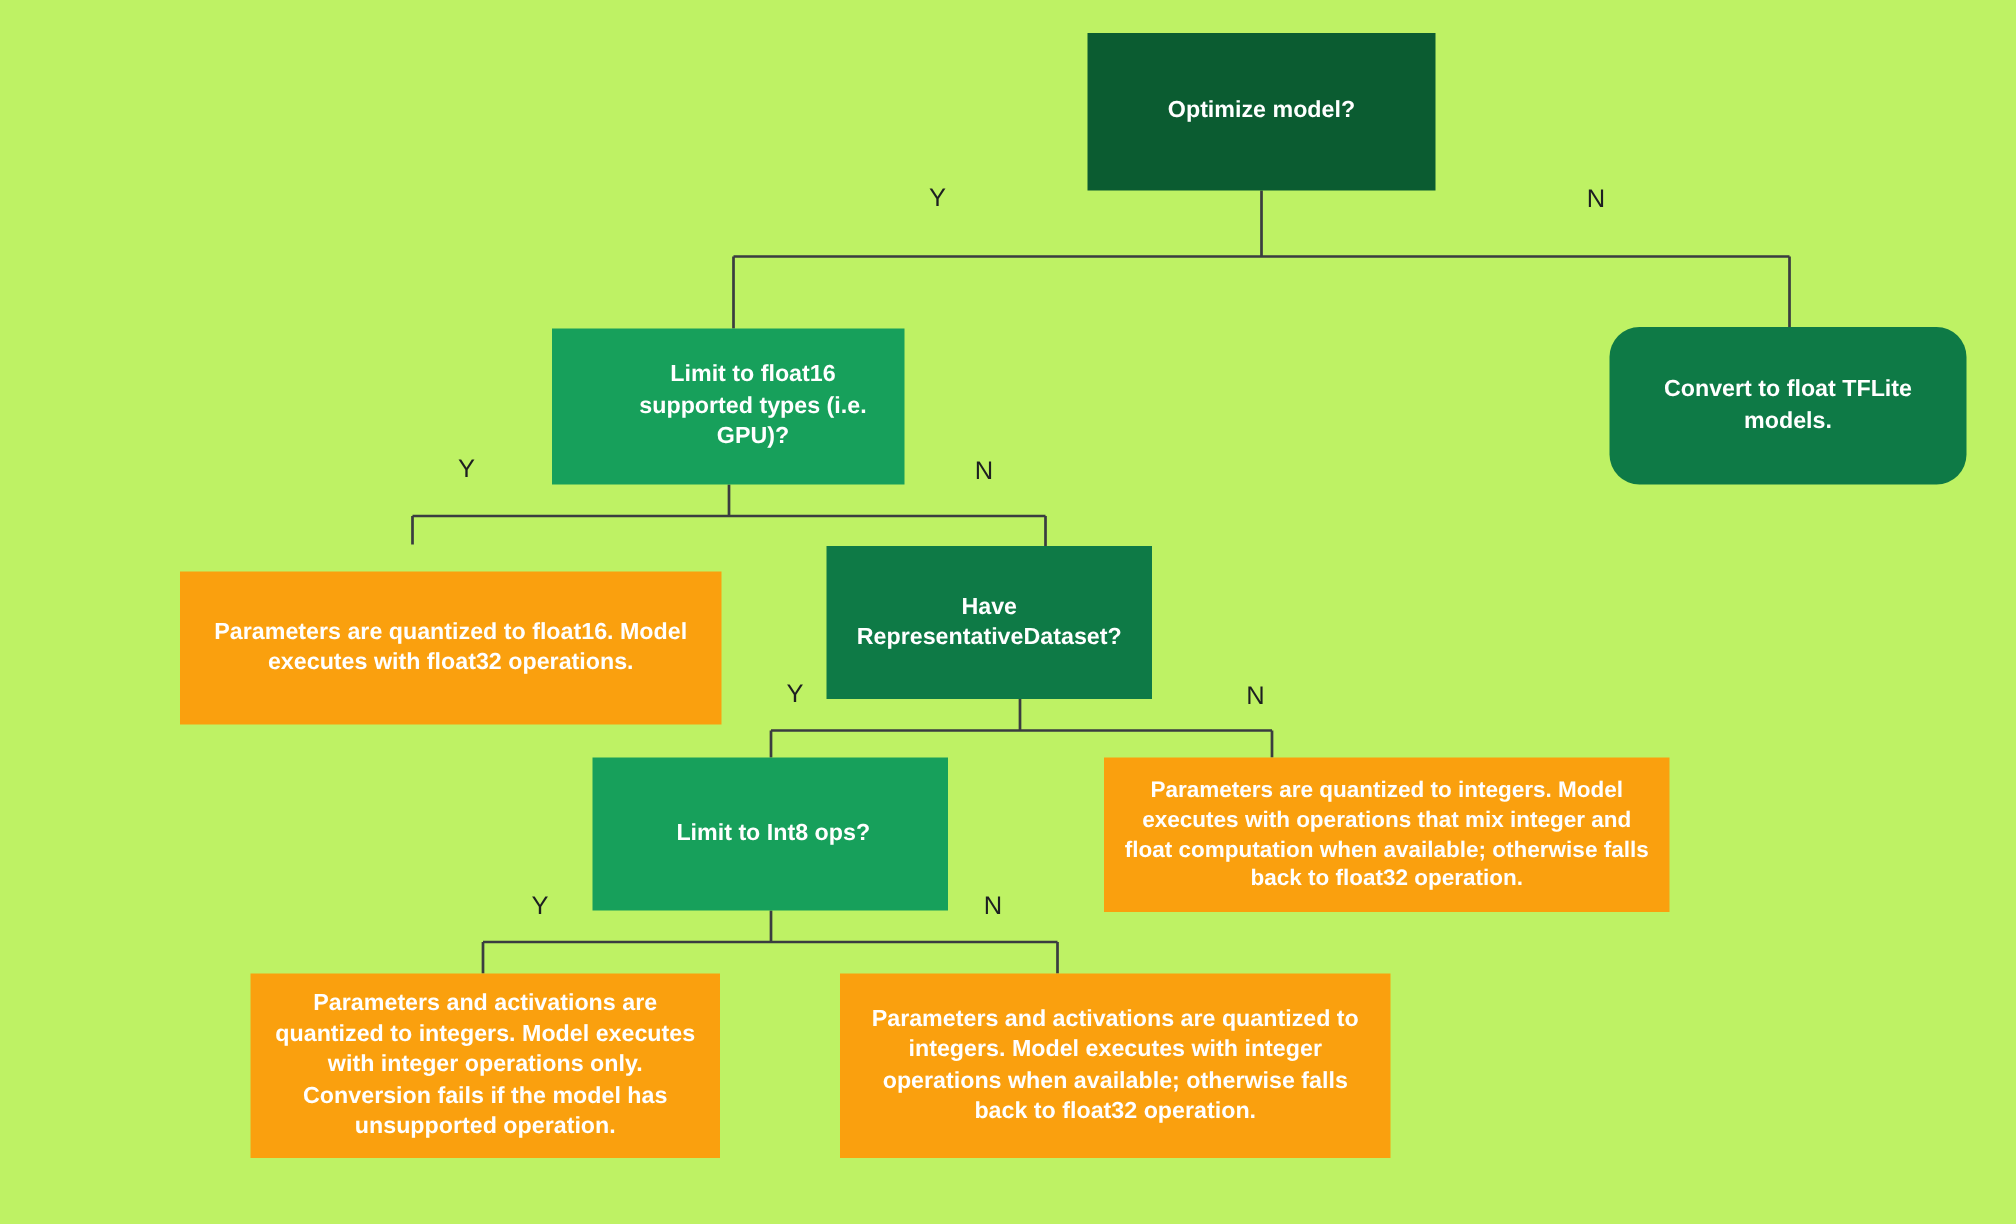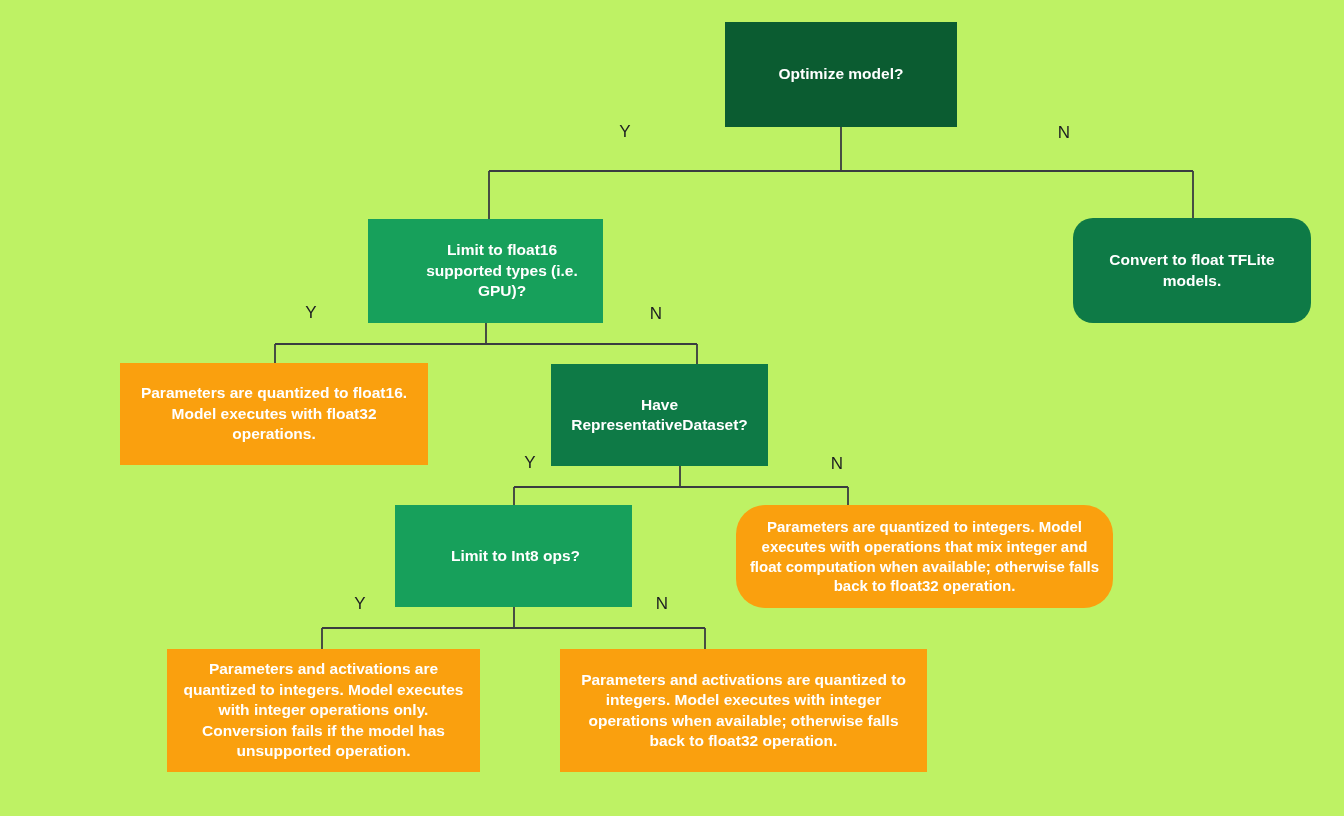--- a/index.html
+++ b/index.html
@@ -40,21 +40,21 @@
     position: absolute;
     transform: translate(-50%, -50%);
     font-size: 17px;
     font-weight: 400;
     color: #1d1f21;
   }
   
   #node-optimize            { left: 725px;  top: 22px;  width: 232px; height: 105px; }
   #node-limit-float16       { left: 368px;  top: 219px; width: 235px; height: 104px; }
   #node-convert-float       { left: 1073px; top: 218px; width: 238px; height: 105px; border-radius: 20px; }
-  #node-float16-result      { left: 120px;  top: 363px; width: 308px; height: 102px; align-items: center; }
+  #node-float16-result      { left: 120px;  top: 381px; width: 361px; height: 102px; align-items: center; }
   #node-have-repdataset     { left: 551px;  top: 364px; width: 217px; height: 102px; }
   #node-limit-int8          { left: 395px;  top: 505px; width: 237px; height: 102px; padding-left: 16px; }
   #node-dynamic-range-result{ left: 736px;  top: 505px; width: 377px; height: 103px; font-size: 15px; }
   #node-int8-only-result    { left: 167px;  top: 649px; width: 313px; height: 123px; }
   #node-int8-fallback-result{ left: 560px;  top: 649px; width: 367px; height: 123px; }
   
   #label-optimize-yes   { left: 625px;  top: 132px; }
   #label-optimize-no    { left: 1064px; top: 133px; }
   #label-float16-yes    { left: 311px;  top: 313px; }
   #label-float16-no     { left: 656px;  top: 314px; }
@@ -92,21 +92,21 @@
   </div>
 
   <div class="node" id="node-have-repdataset" style="background-color: rgb(14, 122, 70);">
     <span>Have RepresentativeDataset?</span>
   </div>
 
   <div class="node" id="node-limit-int8" style="background-color: rgb(23, 160, 91);">
     <span>Limit to Int8 ops?</span>
   </div>
 
-  <div class="node" id="node-dynamic-range-result" style="background-color: rgb(250, 160, 14); border-radius: 29px;">
+  <div class="node" id="node-dynamic-range-result" style="background-color: rgb(250, 160, 14);">
     <span>Parameters are quantized to integers. Model executes with operations that mix integer and float computation when available; otherwise falls back to float32 operation.</span>
   </div>
 
   <div class="node" id="node-int8-only-result" style="background-color: rgb(250, 160, 14);">
     <span>Parameters and activations are quantized to integers. Model executes with integer operations only. Conversion fails if the model has unsupported operation.</span>
   </div>
 
   <div class="node" id="node-int8-fallback-result" style="background-color: rgb(250, 160, 14);">
     <span>Parameters and activations are quantized to integers. Model executes with integer operations when available; otherwise falls back to float32 operation.</span>
   </div>

